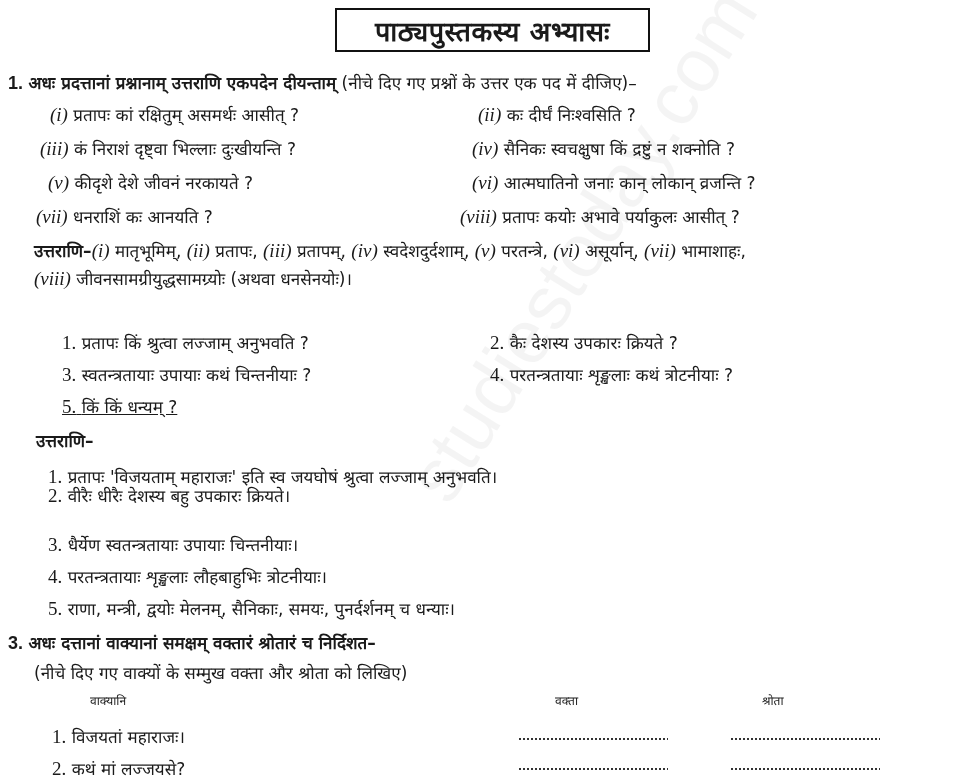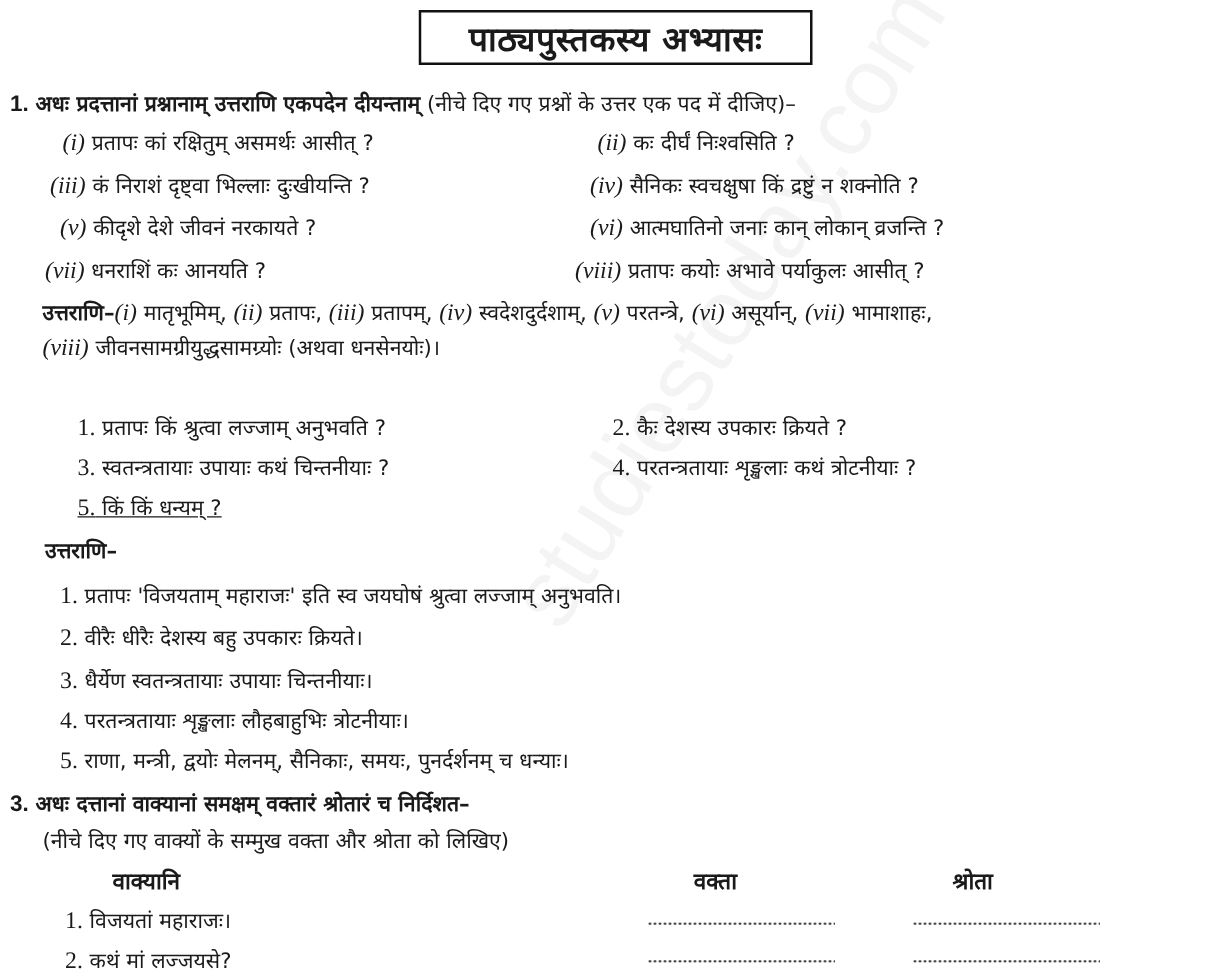--- a/index.html
+++ b/index.html
@@ -12,21 +12,21 @@
       position: absolute; left: 323px; top: 8px; width: 315px; height: 44px;
       border: 2px solid #111; box-sizing: border-box;
       display: flex; align-items: center; justify-content: center;
       font-size: 27px; font-weight: bold; letter-spacing: 0.5px; margin-left: 12px;
     }
     .line { position: absolute; white-space: nowrap; font-size: 17px; line-height: 22px; }
     .bold { font-weight: bold; }
     .rom { font-family: "Liberation Serif", serif; font-style: italic; font-size: 19px; }
     .num { font-family: "Liberation Serif", serif; font-size: 19px; }
     .qnum { font-family: "Liberation Sans", sans-serif; font-weight: bold; font-size: 18px; }
-    .col-head { position: absolute; font-weight: bold; font-size: 18px; }
+    .col-head { position: absolute; font-weight: normal; font-size: 12px; }
     .dots {
       position: absolute; width: 150px; height: 2px;
       background-image: radial-gradient(circle, #333 0.9px, transparent 1.1px);
       background-size: 4px 2px; background-repeat: repeat-x;
     }
     .watermark {
       position: absolute; left: 390px; top: 470px;
       font-family: "Liberation Sans", sans-serif; font-size: 76px; color: rgba(0,0,0,0.045);
       transform: rotate(-58deg); transform-origin: left top; white-space: nowrap;
       pointer-events: none;
@@ -125,21 +125,21 @@
     <span class="num">5.</span>
     <span>किं किं धन्यम् ?</span>
   </div>
 
   <div class="line bold" style="left:36px; top:430px;">उत्तराणि–</div>
 
   <div class="line" style="left:48px; top:466px;">
     <span class="num">1.</span>
     <span>प्रतापः 'विजयताम् महाराजः' इति स्व जयघोषं श्रुत्वा लज्जाम् अनुभवति।</span>
   </div>
-  <div class="line" style="left:48px; top:500px;">
+  <div class="line" style="left:48px; top:485px;">
     <span class="num">2.</span>
     <span>वीरैः धीरैः देशस्य बहु उपकारः क्रियते।</span>
   </div>
   <div class="line" style="left:48px; top:534px;">
     <span class="num">3.</span>
     <span>धैर्येण स्वतन्त्रतायाः उपायाः चिन्तनीयाः।</span>
   </div>
   <div class="line" style="left:48px; top:566px;">
     <span class="num">4.</span>
     <span>परतन्त्रतायाः शृङ्खलाः लौहबाहुभिः त्रोटनीयाः।</span>

